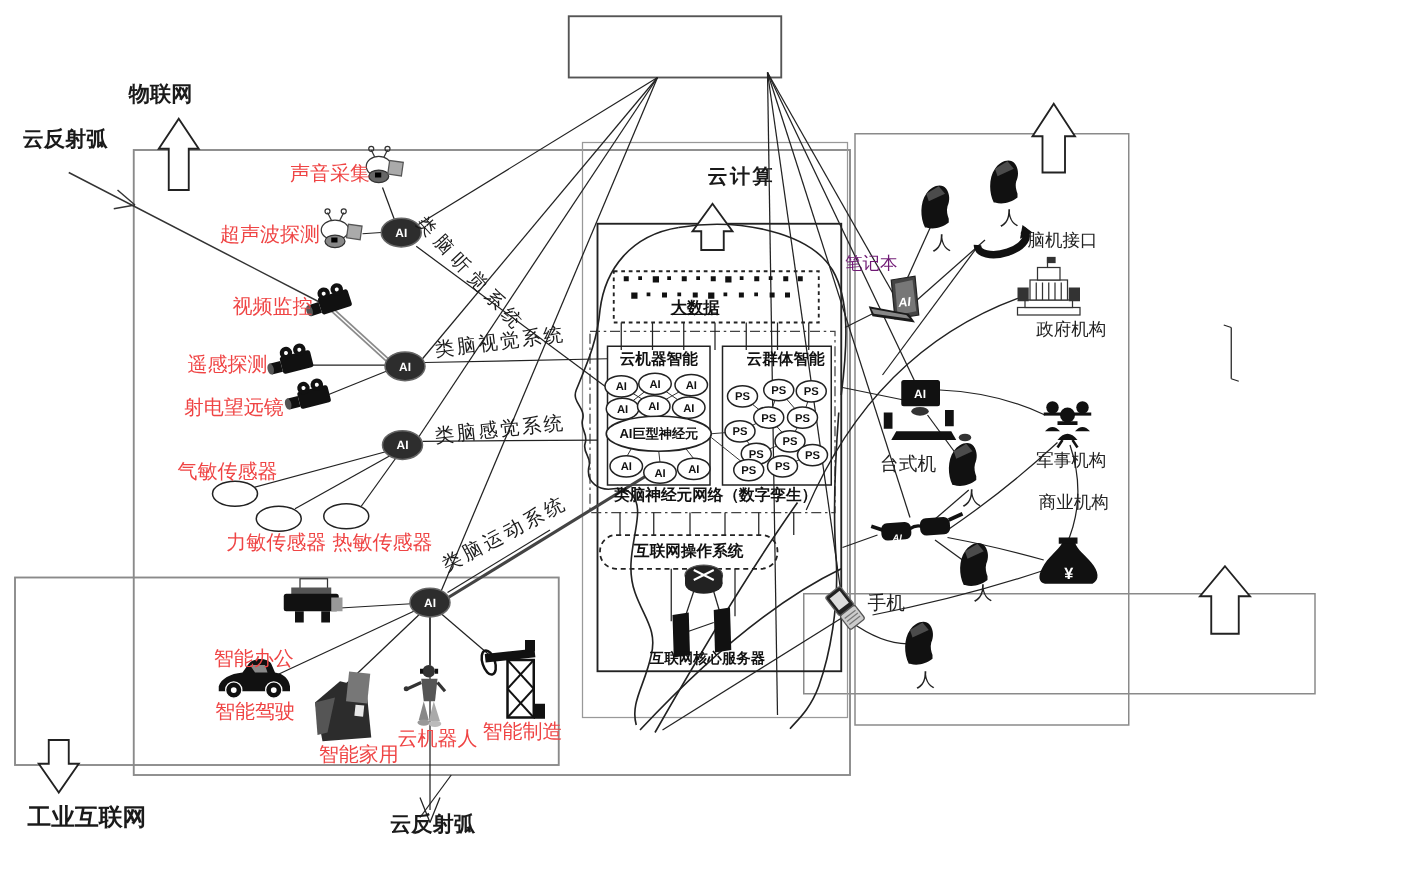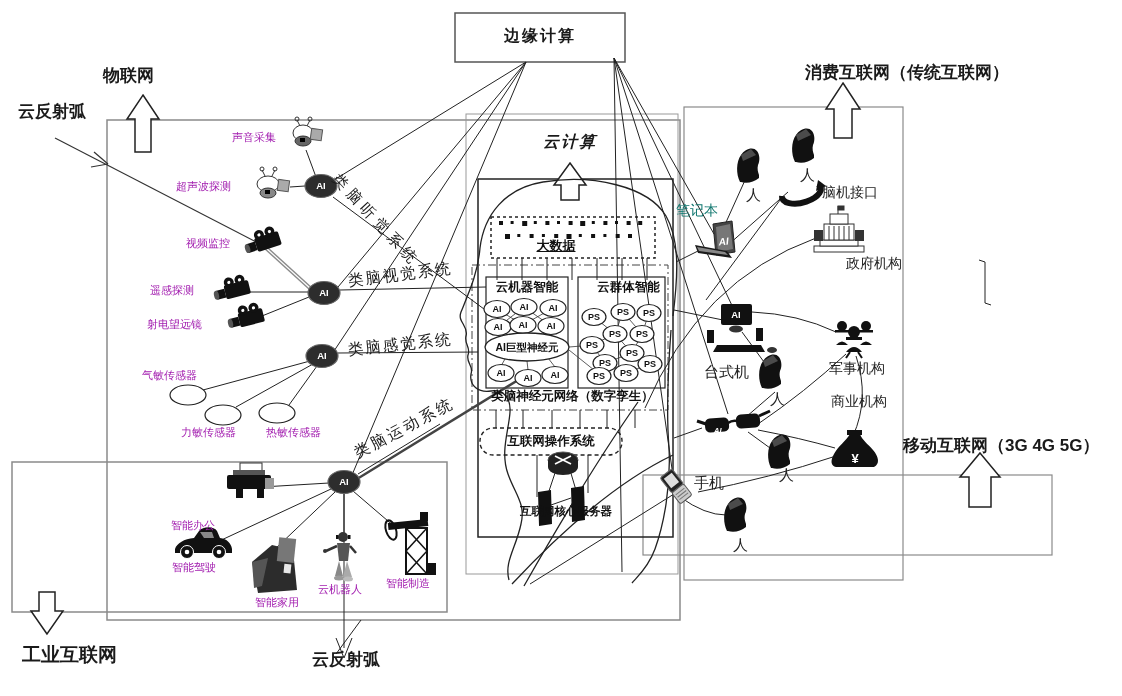--- a/index.html
+++ b/index.html
@@ -3,21 +3,21 @@
 <meta charset="utf-8">
 <style>
   html,body{margin:0;padding:0;background:#fff;}
   #canvas{position:relative;width:1122px;height:696px;background:#fff;overflow:hidden;
           font-family:"Liberation Sans","DejaVu Sans",sans-serif;color:#1a1a1a;}
   #wires{position:absolute;left:0;top:0;}
   .lbl{position:absolute;white-space:nowrap;line-height:1.15;color:#1a1a1a;}
   .b17{font-size:17px;font-weight:bold;}
   .b19{font-size:19px;font-weight:bold;}
   .b16{font-size:16px;font-weight:bold;letter-spacing:2px;}
-  .s13{font-size:11px;font-weight:500;color:#a21caf;}
+  .s13{font-size:16px;font-weight:500;color:#ef4444;}
   .s14{font-size:14px;font-weight:500;color:#222;}
   .c12{font-size:12.5px;font-weight:bold;color:#111;text-align:center;}
   .rot{transform-origin:left top;}
 </style>
 </head>
 <body>
 
 <div id="canvas">
 
 <svg id="wires" width="1122" height="696" viewBox="0 0 1122 696">
@@ -498,37 +498,34 @@
     <ellipse cx="563" cy="467" rx="15" ry="8" fill="#222"></ellipse>
     <line x1="555" y1="456" x2="571" y2="464" stroke="#fff" stroke-width="1.6"></line>
     <line x1="571" y1="456" x2="555" y2="464" stroke="#fff" stroke-width="1.6"></line>
   </g>
   <g fill="#111">
     <polygon points="538,492 551,490 552,524 539,526"></polygon>
     <polygon points="571,488 584,486 585,520 572,522"></polygon>
   </g>
 </svg>
 
-<div class="lbl b16" style="left:455px;top:27px;width:170px;text-align:center;">边缘计算</div>
 
 <div class="lbl b17" style="left:103px;top:66px;">物联网</div>
 <div class="lbl b17" style="left:18px;top:102px;">云反射弧</div>
-<div class="lbl b17" style="left:805px;top:63px;">消费互联网（传统互联网）</div>
-<div class="lbl b17" style="left:903px;top:436px;">移动互联网（3G 4G 5G）</div>
 <div class="lbl b19" style="left:22px;top:644px;">工业互联网</div>
 <div class="lbl b17" style="left:312px;top:650px;">云反射弧</div>
-<div class="lbl b16" style="left:520px;top:133px;width:100px;text-align:center;font-style:italic;">云计算</div>
+<div class="lbl b16" style="left:520px;top:133px;width:100px;text-align:right;">云计算</div>
 
 <div class="lbl c12" style="left:491px;top:239px;width:130px;font-size:13px;text-decoration:underline;">大数据</div>
 <div class="lbl c12" style="left:486px;top:280px;width:82px;">云机器智能</div>
 <div class="lbl c12" style="left:578px;top:280px;width:101px;">云群体智能</div>
 <div class="lbl c12" style="left:485px;top:341px;width:84px;font-size:10.5px;">AI巨型神经元</div>
 <div class="lbl c12" style="left:475px;top:389px;width:195px;">类脑神经元网络（数字孪生）</div>
 <div class="lbl c12" style="left:480px;top:434px;width:142px;">互联网操作系统</div>
-<div class="lbl c12" style="left:516px;top:505px;width:100px;font-size:11.5px;">互联网核心服务器</div>
+<div class="lbl c12" style="left:516px;top:521px;width:100px;font-size:11.5px;">互联网核心服务器</div>
 
 <div class="lbl rot" style="left:342px;top:170px;font-size:15px;letter-spacing:5px;font-weight:500;transform:rotate(47deg);">类脑听觉系统</div>
 <div class="lbl rot" style="left:347px;top:272px;font-size:15.5px;letter-spacing:2px;font-weight:500;transform:rotate(-7deg);">类脑视觉系统</div>
 <div class="lbl rot" style="left:347px;top:341px;font-size:15.5px;letter-spacing:2px;font-weight:500;transform:rotate(-6deg);">类脑感觉系统</div>
 <div class="lbl rot" style="left:351px;top:446px;font-size:15.5px;letter-spacing:3px;font-weight:500;transform:rotate(-28deg);">类脑运动系统</div>
 
 <div class="lbl s13" style="left:232px;top:131px;">声音采集</div>
 <div class="lbl s13" style="left:176px;top:180px;">超声波探测</div>
 <div class="lbl s13" style="left:186px;top:237px;">视频监控</div>
 <div class="lbl s13" style="left:150px;top:284px;">遥感探测</div>
@@ -536,25 +533,25 @@
 <div class="lbl s13" style="left:142px;top:369px;">气敏传感器</div>
 <div class="lbl s13" style="left:181px;top:426px;">力敏传感器</div>
 <div class="lbl s13" style="left:266px;top:426px;">热敏传感器</div>
 
 <div class="lbl s13" style="left:171px;top:479px;margin-top:40px;">智能办公</div>
 <div class="lbl s13" style="left:172px;top:561px;">智能驾驶</div>
 <div class="lbl s13" style="left:255px;top:596px;">智能家用</div>
 <div class="lbl s13" style="left:318px;top:583px;">云机器人</div>
 <div class="lbl s13" style="left:386px;top:577px;">智能制造</div>
 
-<div class="lbl s14" style="left:676px;top:202px;color:#0f766e;">笔记本</div>
+<div class="lbl s14" style="left:676px;top:202px;color:#701a75;">笔记本</div>
 <div class="lbl s14" style="left:746px;top:186px;font-size:15px;">人</div>
 <div class="lbl s14" style="left:800px;top:166px;font-size:15px;">人</div>
 <div class="lbl s14" style="left:822px;top:184px;">脑机接口</div>
-<div class="lbl s14" style="left:846px;top:255px;">政府机构</div>
+<div class="lbl s14" style="left:829px;top:255px;">政府机构</div>
 <div class="lbl s14" style="left:704px;top:363px;font-size:15px;">台式机</div>
 <div class="lbl s14" style="left:770px;top:390px;font-size:15px;">人</div>
 <div class="lbl s14" style="left:829px;top:360px;">军事机构</div>
 <div class="lbl s14" style="left:831px;top:393px;">商业机构</div>
 <div class="lbl s14" style="left:779px;top:466px;font-size:15px;">人</div>
 <div class="lbl s14" style="left:694px;top:474px;font-size:15px;">手机</div>
 <div class="lbl s14" style="left:733px;top:536px;font-size:15px;">人</div>
 
 </div>
 

